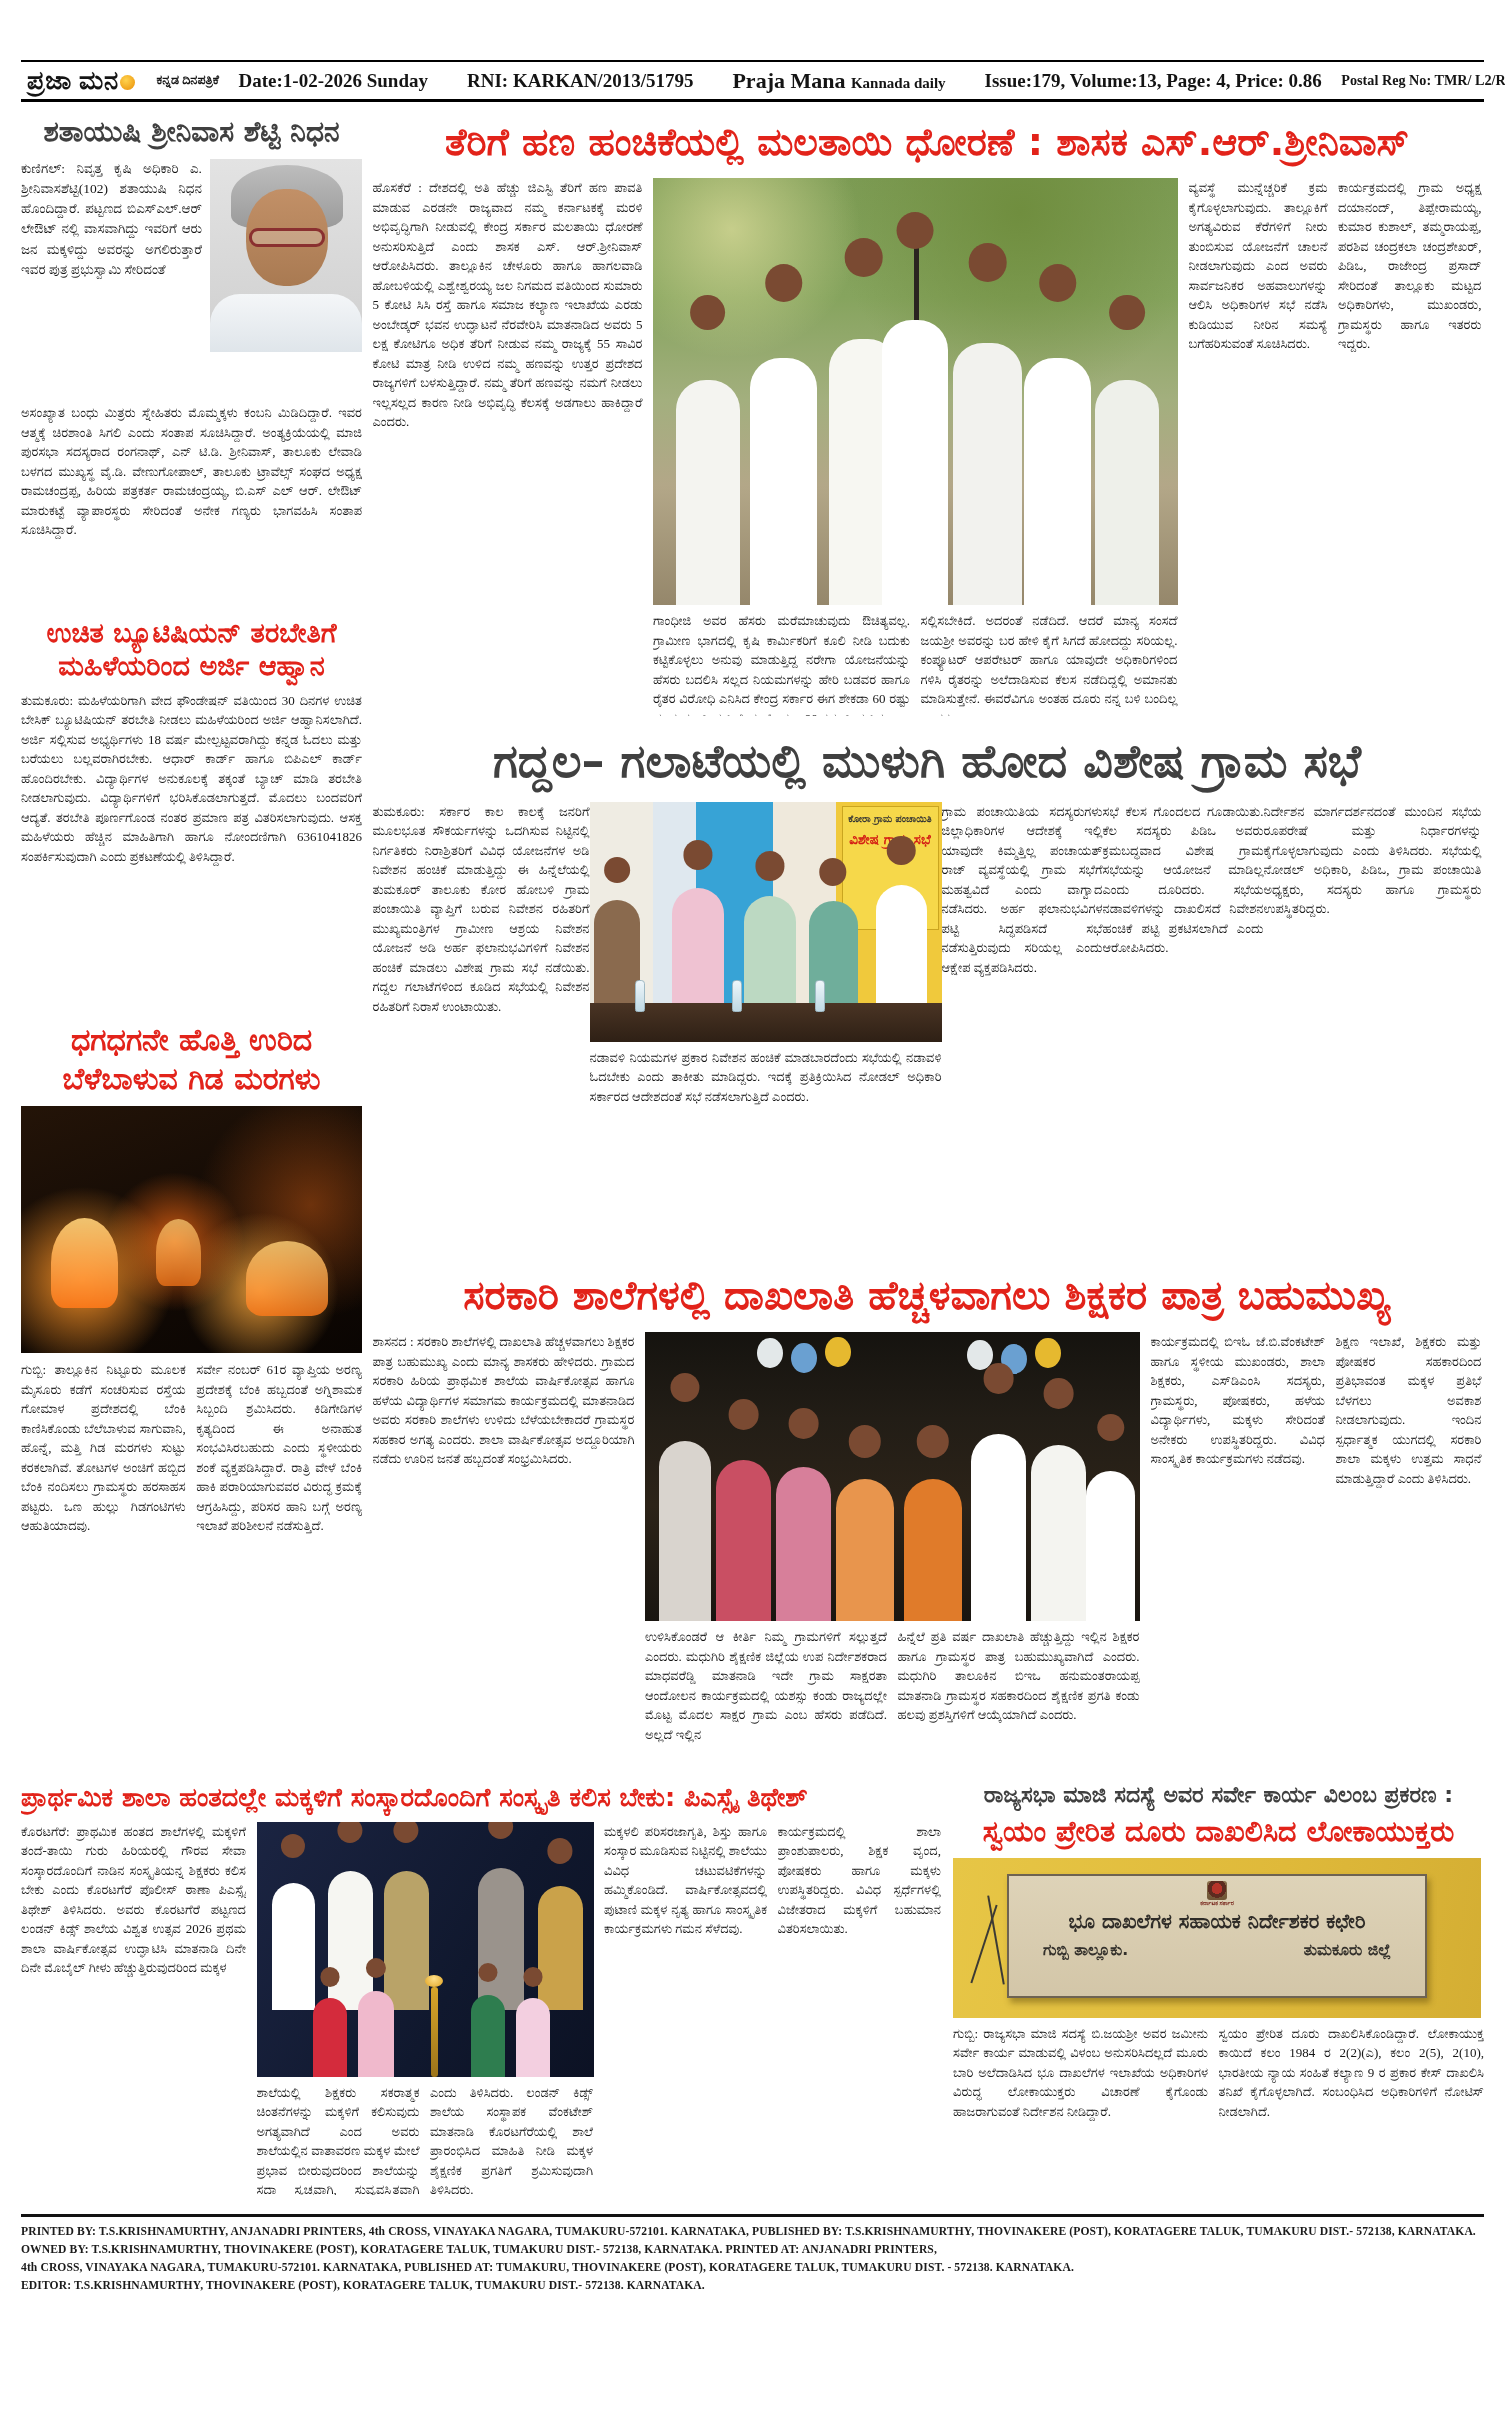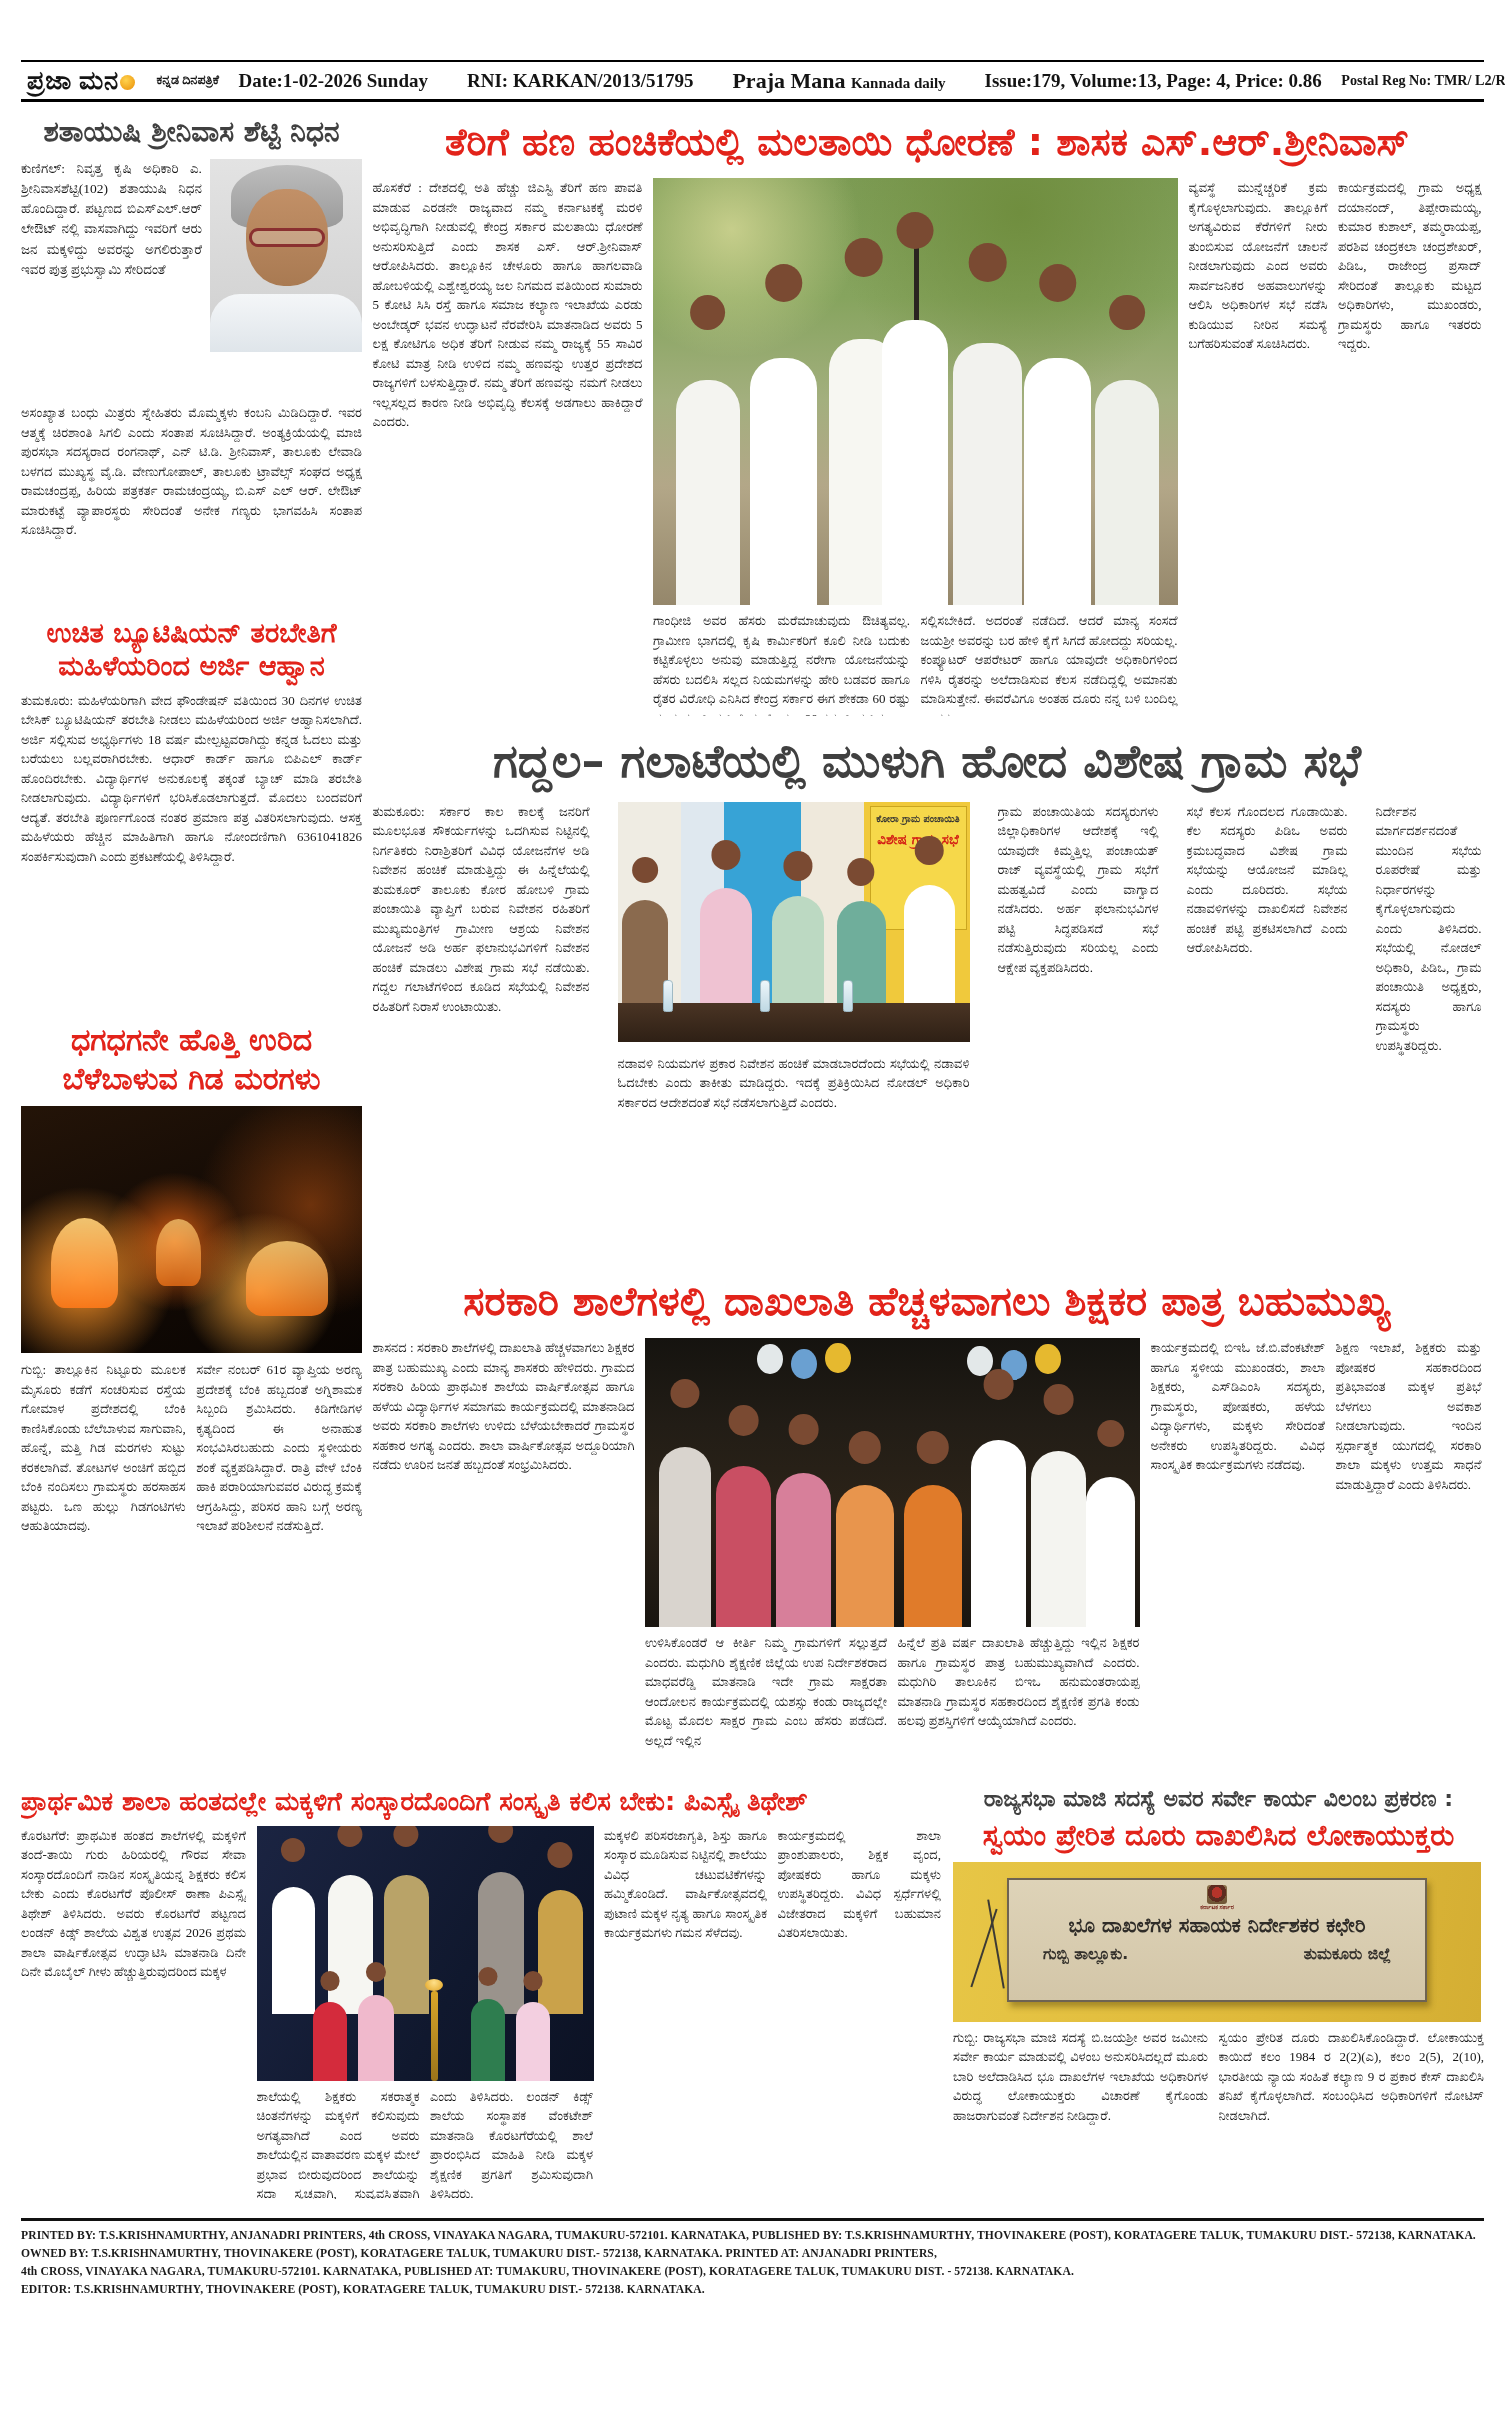--- a/index.html
+++ b/index.html
@@ -187,39 +187,39 @@
                 <div class="body-txt" style="width:257px; height:105px;">ಸಲ್ಲಿಸಬೇಕಿದೆ. ಅದರಂತೆ ನಡೆದಿದೆ. ಆದರೆ ಮಾನ್ಯ ಸಂಸದೆ ಜಯಶ್ರೀ ಅವರನ್ನು ಬರ ಹೇಳಿ ಕೈಗೆ ಸಿಗದೆ ಹೋದದ್ದು ಸರಿಯಲ್ಲ. ಕಂಪ್ಯೂಟರ್ ಆಪರೇಟರ್ ಹಾಗೂ ಯಾವುದೇ ಅಧಿಕಾರಿಗಳಿಂದ ಗಳಿಸಿ ರೈತರನ್ನು ಅಲೆದಾಡಿಸುವ ಕೆಲಸ ನಡೆದಿದ್ದಲ್ಲಿ ಅಮಾನತು ಮಾಡಿಸುತ್ತೇನೆ. ಈವರೆವಿಗೂ ಅಂತಹ ದೂರು ನನ್ನ ಬಳಿ ಬಂದಿಲ್ಲ ಎಂದರು.</div>
               </div>
             </div>
             <div class="body-txt" style="width:139px; height:541px;">ವ್ಯವಸ್ಥೆ ಮುನ್ನೆಚ್ಚರಿಕೆ ಕ್ರಮ ಕೈಗೊಳ್ಳಲಾಗುವುದು. ತಾಲ್ಲೂಕಿಗೆ ಅಗತ್ಯವಿರುವ ಕೆರೆಗಳಿಗೆ ನೀರು ತುಂಬಿಸುವ ಯೋಜನೆಗೆ ಚಾಲನೆ ನೀಡಲಾಗುವುದು ಎಂದ ಅವರು ಸಾರ್ವಜನಿಕರ ಅಹವಾಲುಗಳನ್ನು ಆಲಿಸಿ ಅಧಿಕಾರಿಗಳ ಸಭೆ ನಡೆಸಿ ಕುಡಿಯುವ ನೀರಿನ ಸಮಸ್ಯೆ ಬಗೆಹರಿಸುವಂತೆ ಸೂಚಿಸಿದರು.</div>
             <div class="body-txt" style="flex:1; height:541px;">ಕಾರ್ಯಕ್ರಮದಲ್ಲಿ ಗ್ರಾಮ ಅಧ್ಯಕ್ಷ ದಯಾನಂದ್, ತಿಪ್ಪೇರಾಮಯ್ಯ, ಕುಮಾರ ಕುಶಾಲ್, ತಮ್ಮರಾಯಪ್ಪ, ಪರಶಿವ ಚಂದ್ರಕಲಾ ಚಂದ್ರಶೇಖರ್, ಪಿಡಿಒ, ರಾಜೇಂದ್ರ ಪ್ರಸಾದ್ ಸೇರಿದಂತೆ ತಾಲ್ಲೂಕು ಮಟ್ಟದ ಅಧಿಕಾರಿಗಳು, ಮುಖಂಡರು, ಗ್ರಾಮಸ್ಥರು ಹಾಗೂ ಇತರರು ಇದ್ದರು.</div>
           </div>
         </div>
 
         <div style="margin-top:7.5px;">
           <div class="head-black one-line" style="font-size:46px; height:69px; line-height:69px;">ಗದ್ದಲ– ಗಲಾಟೆಯಲ್ಲಿ ಮುಳುಗಿ ಹೋದ ವಿಶೇಷ ಗ್ರಾಮ ಸಭೆ</div>
-          <div class="cols" style="gap:28px; margin-top:6px;">
+          <div class="cols" style="gap:0; margin-top:6px;">
             <div class="body-txt" style="width:217px; height:409px;">ತುಮಕೂರು: ಸರ್ಕಾರ ಕಾಲ ಕಾಲಕ್ಕೆ ಜನರಿಗೆ ಮೂಲಭೂತ ಸೌಕರ್ಯಗಳನ್ನು ಒದಗಿಸುವ ನಿಟ್ಟಿನಲ್ಲಿ ನಿರ್ಗತಿಕರು ನಿರಾಶ್ರಿತರಿಗೆ ವಿವಿಧ ಯೋಜನೆಗಳ ಅಡಿ ನಿವೇಶನ ಹಂಚಿಕೆ ಮಾಡುತ್ತಿದ್ದು ಈ ಹಿನ್ನೆಲೆಯಲ್ಲಿ ತುಮಕೂರ್ ತಾಲೂಕು ಕೋರ ಹೋಬಳಿ ಗ್ರಾಮ ಪಂಚಾಯಿತಿ ವ್ಯಾಪ್ತಿಗೆ ಬರುವ ನಿವೇಶನ ರಹಿತರಿಗೆ ಮುಖ್ಯಮಂತ್ರಿಗಳ ಗ್ರಾಮೀಣ ಆಶ್ರಯ ನಿವೇಶನ ಯೋಜನೆ ಅಡಿ ಅರ್ಹ ಫಲಾನುಭವಿಗಳಿಗೆ ನಿವೇಶನ ಹಂಚಿಕೆ ಮಾಡಲು ವಿಶೇಷ ಗ್ರಾಮ ಸಭೆ ನಡೆಯಿತು. ಗದ್ದಲ ಗಲಾಟೆಗಳಿಂದ ಕೂಡಿದ ಸಭೆಯಲ್ಲಿ ನಿವೇಶನ ರಹಿತರಿಗೆ ನಿರಾಸೆ ಉಂಟಾಯಿತು.</div>
             <div style="width:352px; flex:none;">
               <div class="photo photo-sabha" style="width:352px; height:240px;">
                 <div class="sabha-banner">
                   <div class="b1">ಕೋರಾ ಗ್ರಾಮ ಪಂಚಾಯಿತಿ</div>
                   <div class="b2">ವಿಶೇಷ ಗ್ರಾಮ ಸಭೆ</div>
                 </div>
                 <div class="person" style="left:4.5px;   bottom:30px; width:46px; height:112px; background:#8a6a4e;"></div>
                 <div class="person" style="left:82px; bottom:30px; width:52px; height:124px; background:#efc2d2;"></div>
                 <div class="person" style="left:154px; bottom:30px; width:52px; height:116px; background:#bcd9c2;"></div>
                 <div class="person" style="left:219px; bottom:30px; width:49px; height:111px; background:#6fae9b;"></div>
                 <div class="person" style="left:286px; bottom:30px; width:51px; height:127px; background:#ffffff;"></div>
                 <div class="sabha-table"></div>
                 <div class="bottle" style="left:45px;"></div>
                 <div class="bottle" style="left:142px;"></div>
                 <div class="bottle" style="left:225px;"></div>
               </div>
-              <div class="body-txt" style="height:210px; margin-top:12px;">ನಡಾವಳಿ ನಿಯಮಗಳ ಪ್ರಕಾರ ನಿವೇಶನ ಹಂಚಿಕೆ ಮಾಡಬಾರದೆಂದು ಸಭೆಯಲ್ಲಿ ನಡಾವಳಿ ಓದಬೇಕು ಎಂದು ತಾಕೀತು ಮಾಡಿದ್ದರು. ಇದಕ್ಕೆ ಪ್ರತಿಕ್ರಿಯಿಸಿದ ನೋಡಲ್ ಅಧಿಕಾರಿ ಸರ್ಕಾರದ ಆದೇಶದಂತೆ ಸಭೆ ನಡೆಸಲಾಗುತ್ತಿದೆ ಎಂದರು.</div>
+              <div class="body-txt" style="height:210px; margin-top:6px;">ನಡಾವಳಿ ನಿಯಮಗಳ ಪ್ರಕಾರ ನಿವೇಶನ ಹಂಚಿಕೆ ಮಾಡಬಾರದೆಂದು ಸಭೆಯಲ್ಲಿ ನಡಾವಳಿ ಓದಬೇಕು ಎಂದು ತಾಕೀತು ಮಾಡಿದ್ದರು. ಇದಕ್ಕೆ ಪ್ರತಿಕ್ರಿಯಿಸಿದ ನೋಡಲ್ ಅಧಿಕಾರಿ ಸರ್ಕಾರದ ಆದೇಶದಂತೆ ಸಭೆ ನಡೆಸಲಾಗುತ್ತಿದೆ ಎಂದರು.</div>
             </div>
             <div class="body-txt" style="width:161px; height:409px;">ಗ್ರಾಮ ಪಂಚಾಯಿತಿಯ ಸದಸ್ಯರುಗಳು ಜಿಲ್ಲಾಧಿಕಾರಿಗಳ ಆದೇಶಕ್ಕೆ ಇಲ್ಲಿ ಯಾವುದೇ ಕಿಮ್ಮತ್ತಿಲ್ಲ ಪಂಚಾಯತ್ ರಾಜ್ ವ್ಯವಸ್ಥೆಯಲ್ಲಿ ಗ್ರಾಮ ಸಭೆಗೆ ಮಹತ್ವವಿದೆ ಎಂದು ವಾಗ್ವಾದ ನಡೆಸಿದರು. ಅರ್ಹ ಫಲಾನುಭವಿಗಳ ಪಟ್ಟಿ ಸಿದ್ಧಪಡಿಸದೆ ಸಭೆ ನಡೆಸುತ್ತಿರುವುದು ಸರಿಯಲ್ಲ ಎಂದು ಆಕ್ಷೇಪ ವ್ಯಕ್ತಪಡಿಸಿದರು.</div>
             <div class="body-txt" style="width:161px; height:409px;">ಸಭೆ ಕೆಲಸ ಗೊಂದಲದ ಗೂಡಾಯಿತು. ಕೆಲ ಸದಸ್ಯರು ಪಿಡಿಒ ಅವರು ಕ್ರಮಬದ್ಧವಾದ ವಿಶೇಷ ಗ್ರಾಮ ಸಭೆಯನ್ನು ಆಯೋಜನೆ ಮಾಡಿಲ್ಲ ಎಂದು ದೂರಿದರು. ಸಭೆಯ ನಡಾವಳಿಗಳನ್ನು ದಾಖಲಿಸದೆ ನಿವೇಶನ ಹಂಚಿಕೆ ಪಟ್ಟಿ ಪ್ರಕಟಿಸಲಾಗಿದೆ ಎಂದು ಆರೋಪಿಸಿದರು.</div>
             <div class="body-txt" style="flex:1; height:409px;">ನಿರ್ದೇಶನ ಮಾರ್ಗದರ್ಶನದಂತೆ ಮುಂದಿನ ಸಭೆಯ ರೂಪರೇಷೆ ಮತ್ತು ನಿರ್ಧಾರಗಳನ್ನು ಕೈಗೊಳ್ಳಲಾಗುವುದು ಎಂದು ತಿಳಿಸಿದರು. ಸಭೆಯಲ್ಲಿ ನೋಡಲ್ ಅಧಿಕಾರಿ, ಪಿಡಿಒ, ಗ್ರಾಮ ಪಂಚಾಯಿತಿ ಅಧ್ಯಕ್ಷರು, ಸದಸ್ಯರು ಹಾಗೂ ಗ್ರಾಮಸ್ಥರು ಉಪಸ್ಥಿತರಿದ್ದರು.</div>
           </div>
         </div>
 
         <div style="margin-top:7.5px;">
           <div class="head-red one-line" style="font-size:40px; height:61px; line-height:61px;">ಸರಕಾರಿ ಶಾಲೆಗಳಲ್ಲಿ ದಾಖಲಾತಿ ಹೆಚ್ಚಳವಾಗಲು ಶಿಕ್ಷಕರ ಪಾತ್ರ ಬಹುಮುಖ್ಯ</div>
           <div class="cols" style="gap:10.5px; margin-top:6px;">

